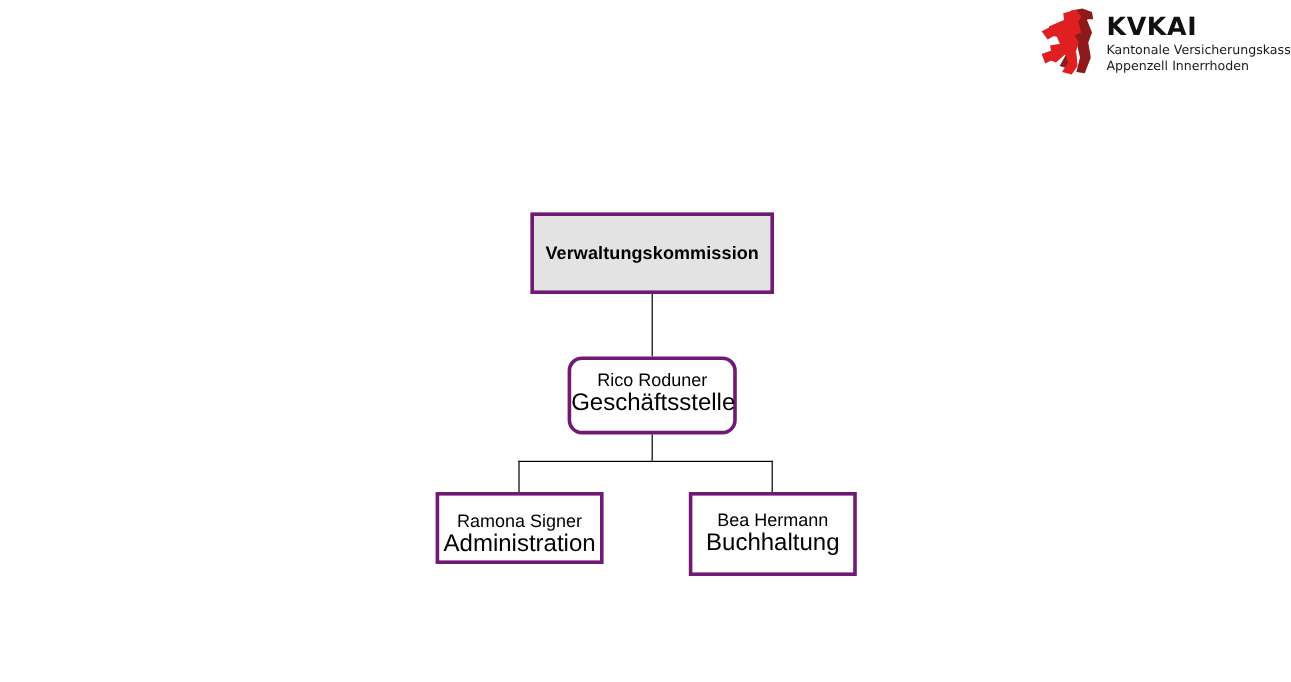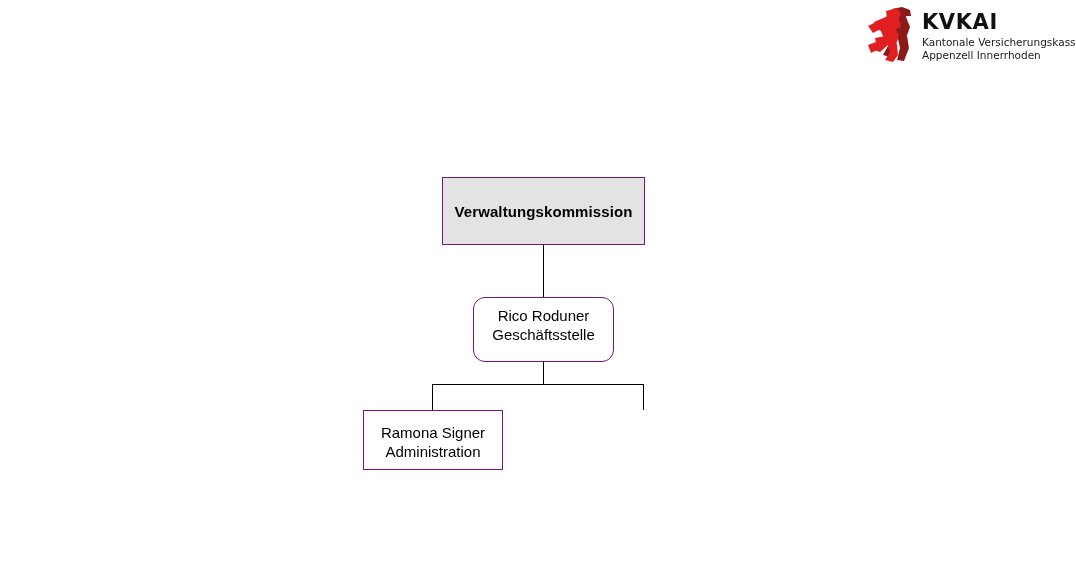--- a/index.html
+++ b/index.html
@@ -55,34 +55,34 @@
   
   #org-chart {
     position: absolute;
     top: 0;
     left: 0;
     width: 1076px;
     height: 568px;
   }
   .node {
     position: absolute;
-    border: 1px solid #701a75;
+    border: 3px solid #701a75;
     background: #ffffff;
     box-sizing: border-box;
     text-align: center;
   }
   .node-label {
     display: block;
     font-size: 15px;
     line-height: 19px;
     white-space: nowrap;
   }
   .node-sub {
     display: block;
-    font-size: 15px;
+    font-size: 20px;
     line-height: 19px;
     white-space: nowrap;
   }
 
   #node-commission {
     left: 442px;
     top: 177px;
     width: 203px;
     height: 68px;
     background: #e3e3e3;
@@ -183,14 +183,18 @@
   <div class="node" id="node-manager">
     <span class="node-label">Rico Roduner</span>
     <span class="node-sub">Geschäftsstelle</span>
   </div>
 
   <div class="node" id="node-admin">
     <span class="node-label">Ramona Signer</span>
     <span class="node-sub">Administration</span>
   </div>
 
+  <div class="node" id="node-accounting">
+    <span class="node-label">Bea Hermann</span>
+    <span class="node-sub">Buchhaltung</span>
+  </div>
 
 </div>
 
 </body></html>

